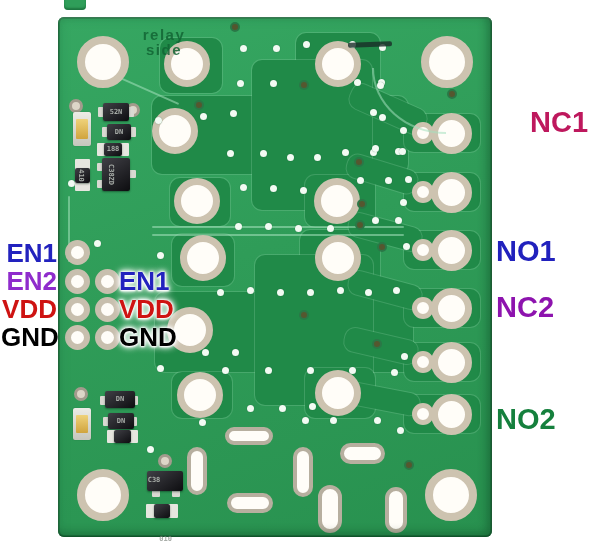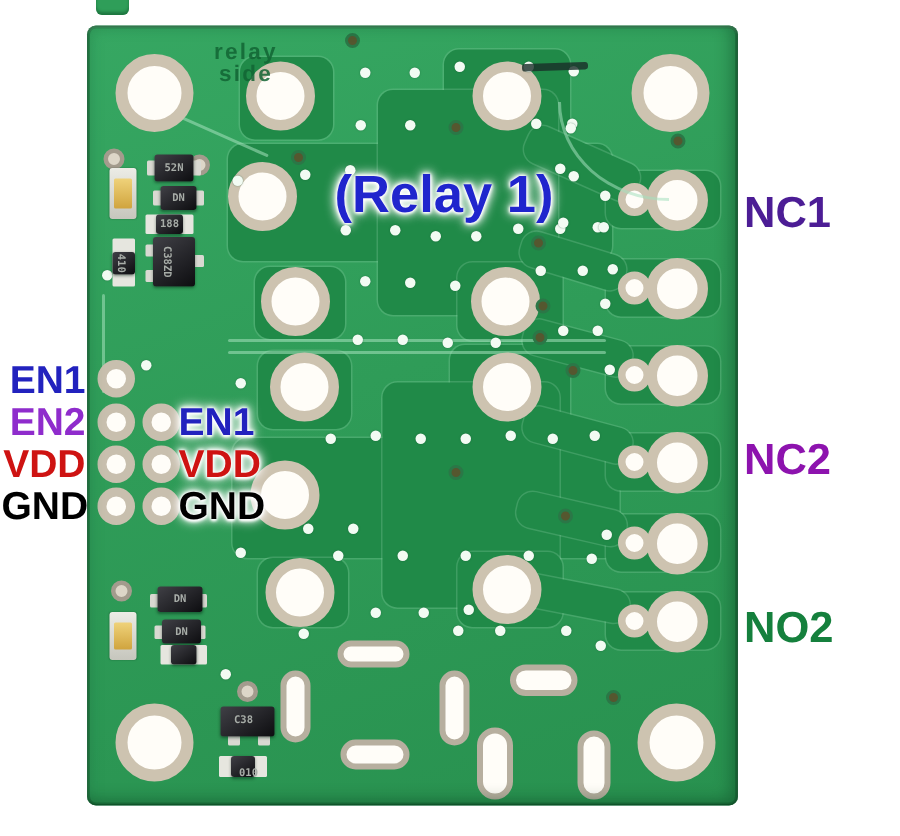--- a/index.html
+++ b/index.html
@@ -246,34 +246,34 @@
   <div class="abs ledy" style="left:76px;top:415px;width:12px;height:18px"></div>
   <div class="abs leg" style="left:103px;top:417px;width:6px;height:9px"></div>
   <div class="abs leg" style="left:131px;top:417px;width:6px;height:9px"></div>
   <div class="abs blk" style="left:108px;top:413px;width:26px;height:16px"></div>
   <div class="abs mark" style="left:110px;top:418px;width:22px;text-align:center">DN</div>
   <div class="abs rescap" style="left:107px;top:430px;width:31px;height:13px"></div>
   <div class="abs blk" style="left:114px;top:430px;width:17px;height:13px"></div>
   <div class="abs leg" style="left:152px;top:490px;width:8px;height:7px"></div>
   <div class="abs leg" style="left:172px;top:490px;width:8px;height:7px"></div>
   <div class="abs blk" style="left:147px;top:471px;width:36px;height:20px"></div>
-  <div class="abs mark" style="left:156px;top:477px;width:26px;text-align:left">C38</div>
+  <div class="abs mark" style="left:141px;top:477px;width:26px;text-align:center">C38</div>
   <div class="abs rescap" style="left:146px;top:504px;width:32px;height:14px"></div>
   <div class="abs blk" style="left:154px;top:504px;width:16px;height:14px"></div>
-  <div class="abs mark" style="left:152px;top:512px;width:20px;text-align:right">010</div>
+  <div class="abs mark" style="left:152px;top:536px;width:20px;text-align:right">010</div>
 
   <div class="abs edge"></div>
 
-  <div class="abs lbl glow relay-lbl" style="left: 186px; top: 112px; color: rgb(32, 37, 205);">(Relay 1)</div>
 
   <div class="abs lbl glow pin-inner" style="top: 268px; color: rgb(34, 34, 190);">EN1</div>
   <div class="abs lbl glow pin-inner" style="top: 296px; color: rgb(206, 19, 18);">VDD</div>
   <div class="abs lbl glow pin-inner" style="top: 324px; color: rgb(0, 0, 0);">GND</div>
 
   <div class="abs lbl pin-left" style="top: 240px; color: rgb(34, 34, 190);">EN1</div>
   <div class="abs lbl pin-left" style="top: 268px; color: rgb(143, 44, 204);">EN2</div>
   <div class="abs lbl pin-left" style="top: 296px; color: rgb(206, 19, 18);">VDD</div>
   <div class="abs lbl pin-left" style="top: 324px; color: rgb(0, 0, 0);">GND</div>
 
-  <div class="abs lbl pin-right" style="top: 128px; color: #4c1d95;">NC1</div>
+  <div class="abs lbl pin-right" style="top: 108px; color: #be185d; margin-left: 34px;">NC1</div>
+  <div class="abs lbl pin-right" style="top: 237px; color: rgb(33, 33, 189);">NO1</div>
   <div class="abs lbl pin-right" style="top: 293px; color: rgb(141, 19, 174);">NC2</div>
   <div class="abs lbl pin-right" style="top: 405px; color: #15803d;">NO2</div>
 </div>
 
 </body></html>

